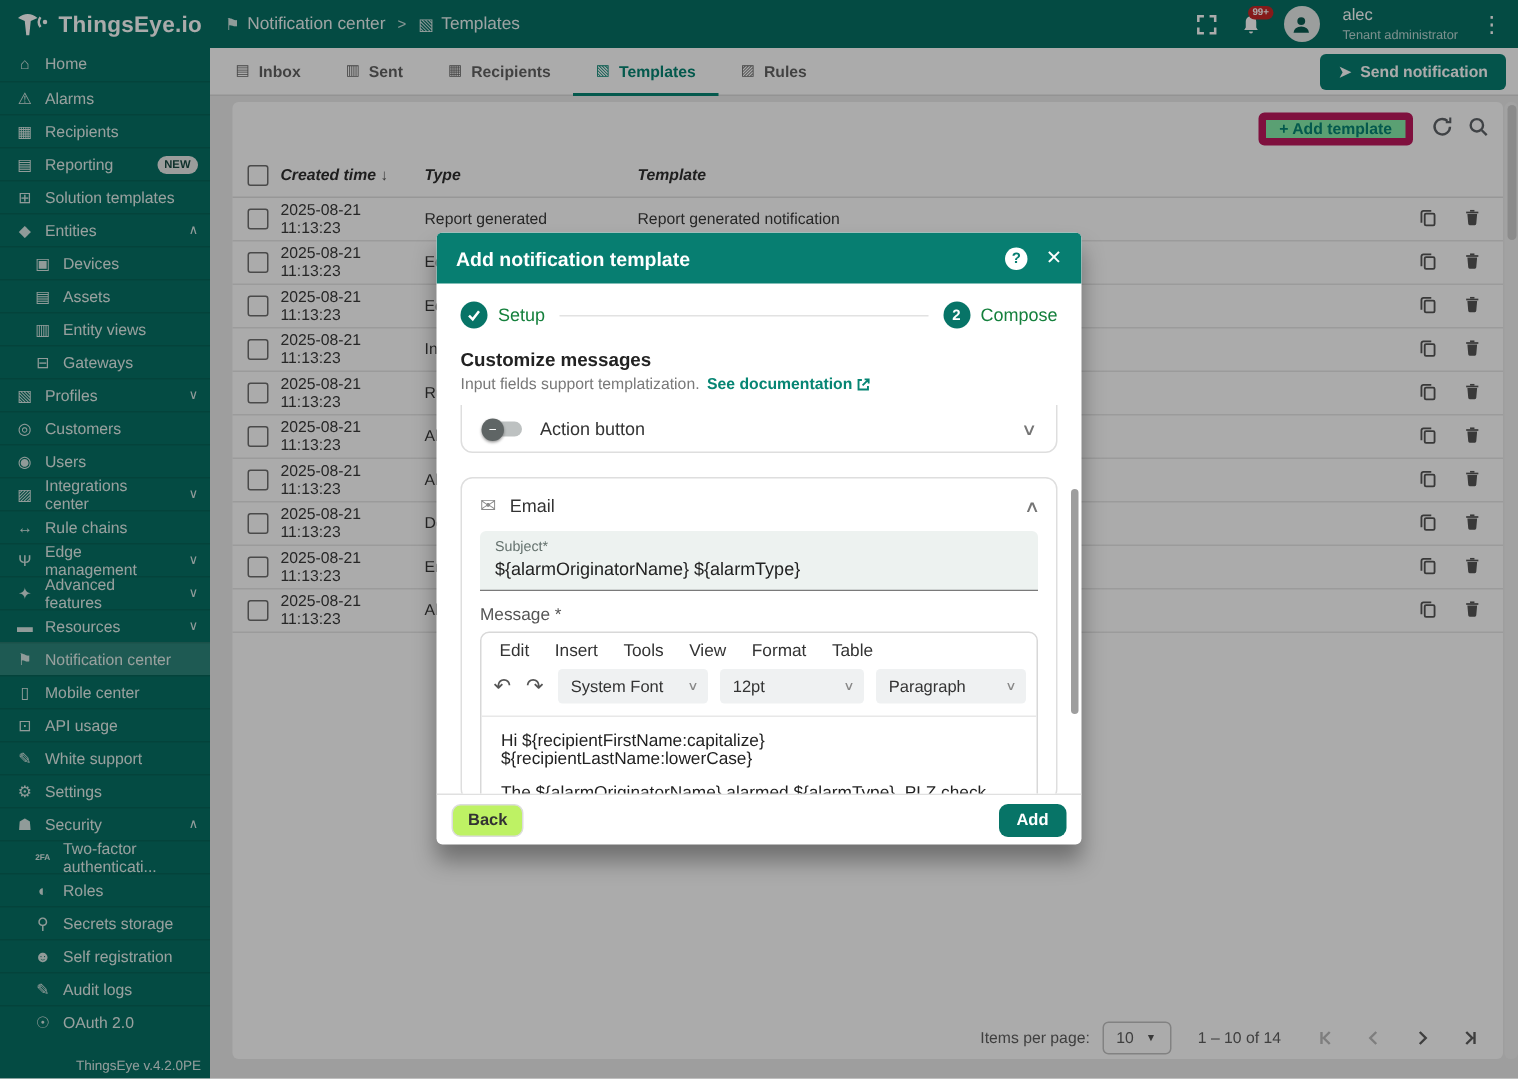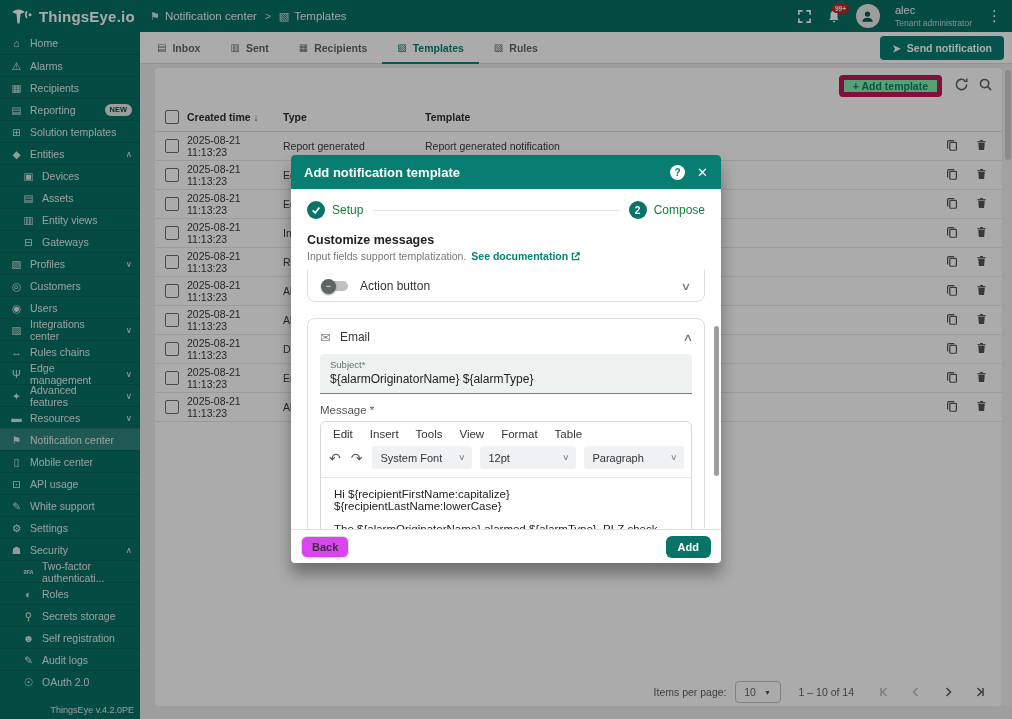--- a/index.html
+++ b/index.html
@@ -63,21 +63,21 @@
           border-radius:4px; display:flex; flex-direction:column; }
   .table-toolbar { height:34px; position:relative; }
   .add-btn { position:absolute; right:60px; top:7px; height:22px; background:#86efac; color:#068573;
              border:5px solid #be185d; border-radius:4px; font-size:10.5px; font-weight:bold;
              padding:0 9px; cursor:pointer; }
   .tb-ic { position:absolute; top:9px; cursor:pointer; display:flex; }
   .tb-refresh { right:33px; } .tb-search { right:9px; }
 
   .thead, .trow { display:grid; grid-template-columns:22px 96px 142px 1fr 64px;
                   align-items:center; padding:0 12px 0 10px; }
-  .thead { height:30px; border-bottom:1px solid #e2e2e2; font-size:10.5px; font-weight:bold; color:#2f2f2f; }
+  .thead { height:30px; border-bottom:1px solid #e2e2e2; font-size:10.5px; font-weight:bold; color:#2f2f2f;font-style:italic; }
   .sort-arrow { font-size:10px; color:#555; margin-left:3px; }
   .trow { height:29px; border-bottom:1px solid #e7e7e7; font-size:10.5px; color:#3a3a3a; }
   .cb { width:14px; height:14px; border:1.5px solid #6f6f6f; border-radius:2px; background:#fff; cursor:pointer; }
   .row-actions { display:flex; justify-content:flex-end; gap:16px; padding-right:2px; }
   .row-actions svg { cursor:pointer; }
   .tspacer { flex:1; }
 
   .pagination { height:28px; display:flex; align-items:center; justify-content:flex-end; gap:8px;
                 padding-right:10px; font-size:10.5px; color:#5f5f5f; }
   .psel { width:46px; height:22px; border:1px solid #c2c2c2; border-radius:4px; display:flex;
@@ -144,21 +144,21 @@
   .e-select { height:23px; background:#eff1f2; border-radius:3px; padding:0 8px; display:flex;
               align-items:center; justify-content:space-between; font-size:11px; color:#333; cursor:pointer; }
   .e-select .arr { font-size:8px; color:#888; margin-left:8px; transform:scaleX(1.3); }
   .e-divider { border-top:1px solid #e8e8e8; }
   .e-content { padding:10px 13px; font-size:11.5px; color:#222; cursor:text; }
   .e-content p { margin-bottom:11px; }
   .dlg-scrollbar { position:absolute; right:2px; top:56px; width:5px; height:150px;
                    background:#9e9e9e; border-radius:3px; }
 
   .dlg-footer { height:33px; min-height:33px; display:flex; align-items:center; padding:0 10px; }
-  .back-btn { height:22px; padding:0 10px; background:#d946ef; border:1px solid #dcdcdc; border-radius:6px;
+  .back-btn { height:22px; padding:0 10px; background:#bef264; border:1px solid #dcdcdc; border-radius:6px;
               font-size:11px; font-weight:bold; color:#333; cursor:pointer; }
   .add-confirm-btn { height:22px; padding:0 12px; background:#077467; border:none; border-radius:6px;
                      font-size:11px; font-weight:bold; color:#fff; cursor:pointer; }
 </style>
 </head>
 <body>
 
 <div class="topbar">
   <div class="brand">
     <span class="brand-logo">
@@ -280,21 +280,21 @@
         <span class="s-spacer"></span>
       </div>
       <div class="side-item">
         <span class="s-icon">▨</span>
         <span>Integrations center</span>
         <span class="s-spacer"></span>
         <span class="s-chev">∨</span>
       </div>
       <div class="side-item">
         <span class="s-icon">↔</span>
-        <span>Rules chains</span>
+        <span>Rule chains</span>
         <span class="s-spacer"></span>
       </div>
       <div class="side-item">
         <span class="s-icon">Ψ</span>
         <span>Edge management</span>
         <span class="s-spacer"></span>
         <span class="s-chev">∨</span>
       </div>
       <div class="side-item">
         <span class="s-icon">✦</span>

